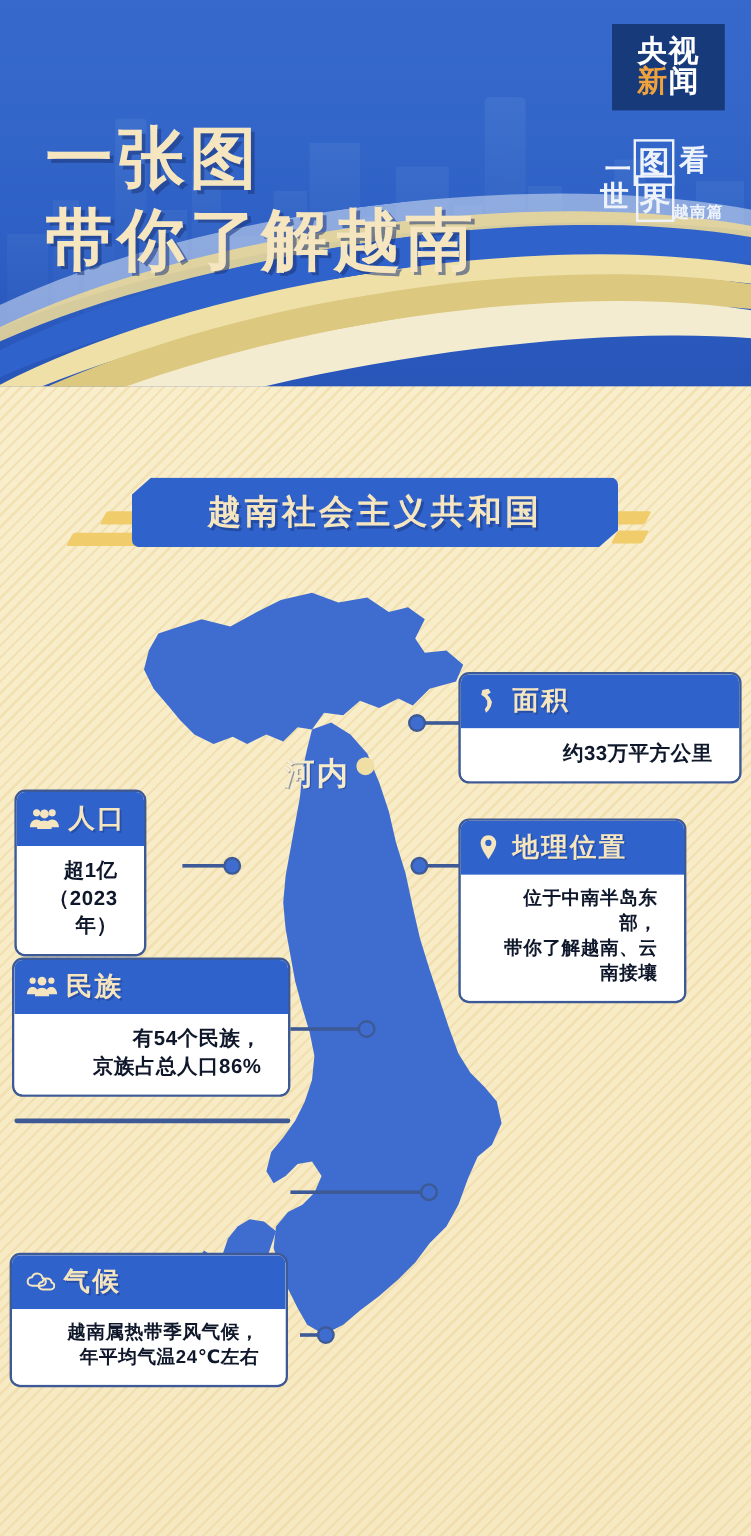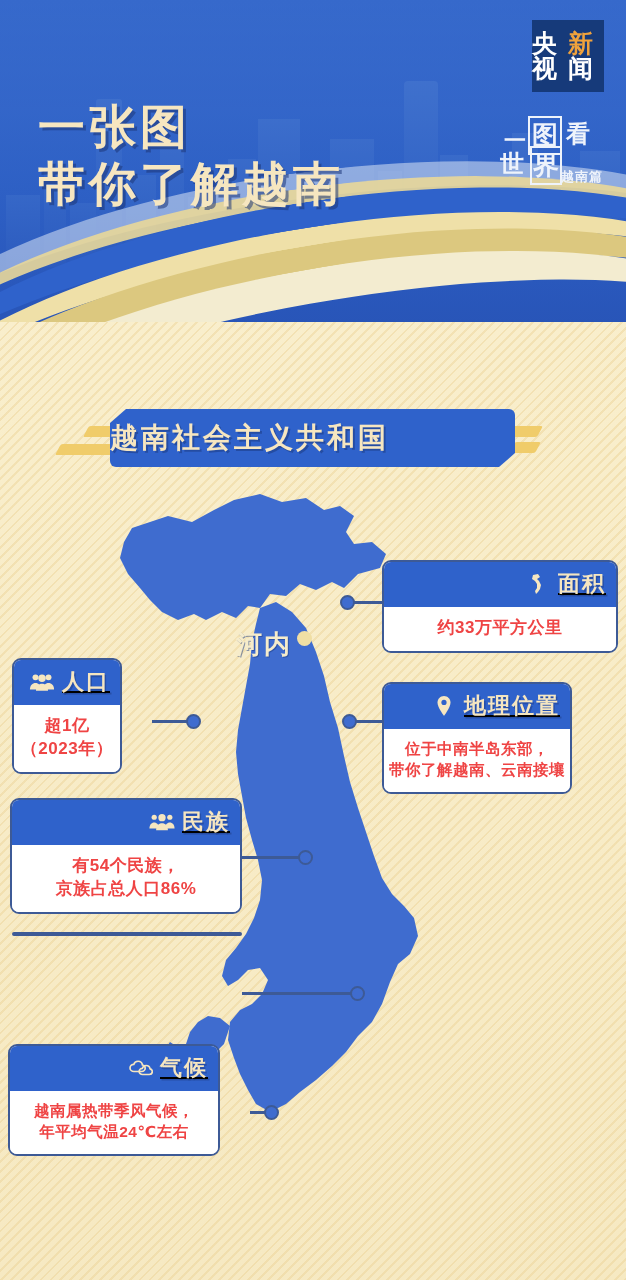--- a/index.html
+++ b/index.html
@@ -49,31 +49,31 @@
   .sw1 { top:170px; height:300px; border-top:26px solid #d9e4f5; transform:rotate(-7deg); opacity:.55; }
   .sw2 { top:186px; height:300px; border-top:16px solid #e9d89a; transform:rotate(-7.5deg); opacity:.9; }
   .sw3 { top:200px; height:300px; border-top:30px solid #2f62cb; transform:rotate(-8.5deg); }
   .sw4 { top:226px; height:300px; border-top:22px solid #efe0a8; transform:rotate(-9deg); }
   .sw5 { top:244px; height:300px; border-top:30px solid #dcc87f; transform:rotate(-9.5deg); }
   .sw6 { top:268px; height:300px; border-top:34px solid #f3ecd0; transform:rotate(-10deg); }
 
   .main-title {
     position:absolute; left:38px; top:98px;
     color:#f6e6c0;
-    font-size:47px; font-weight:bold; letter-spacing:4px; line-height:1.22;
+    font-size:56px; font-weight:bold; letter-spacing:4px; line-height:1.22;
     text-shadow: 3px 3px 0 rgba(30,55,120,.55);
     white-space:pre-line;
   }
 
   
   .cctv-logo {
     position:absolute; right:22px; top:20px;
-    width:72px; height:72px;
+    width:94px; height:72px;
     background:#163a7a;
-    display:flex; flex-direction:row; align-items:center; justify-content:center;
+    display:flex; flex-direction:column; align-items:center; justify-content:center;
     line-height:1;
   }
   .cctv-row { font-size:25px; font-weight:bold; letter-spacing:1px; }
   .cctv-row1 { color:#ffffff; }
   .cctv-c1 { color:#f0a23c; }
   .cctv-c2 { color:#ffffff; }
 
   
   .stamp {
     position:absolute; right:22px; top:112px;
@@ -87,21 +87,21 @@
   .stamp-e { position:absolute; left:32px; top:34px; font-size:26px; font-weight:bold; border:2px solid #eef3fb; padding:0 1px; }
   .stamp-f { position:absolute; left:63px; top:56px; font-size:13px; font-weight:bold; letter-spacing:1px; }
 
   
   .banner-wrap { position:absolute; left:0; top:398px; width:626px; height:68px; }
   .banner-main {
     position:absolute; left:110px; top:0; width:405px; height:58px;
     background:#2f62cb;
     clip-path: polygon(16px 0, 100% 0, 100% 44px, 389px 58px, 0 58px, 0 14px);
     border-radius:6px;
-    display:flex; align-items:center; justify-content:flex-start;margin-top:11px;
+    display:flex; align-items:center; justify-content:center;
   }
   .banner-text {
     color:#f6e6c0; font-size:28px; font-weight:bold; letter-spacing:3px;
     text-shadow:2px 2px 0 rgba(25,50,115,.45);
   }
   .bchip { position:absolute; background:#f0cc6a; height:11px; border-radius:2px; }
   .bchip.l1 { left:86px;  top:28px; width:52px; transform:skewX(-28deg); }
   .bchip.l2 { left:58px;  top:46px; width:92px; transform:skewX(-28deg); }
   .bchip.l3 { left:98px;  top:46px; width:52px; transform:skewX(-28deg); }
   .bchip.r1 { left:500px; top:28px; width:40px; transform:skewX(-28deg); }
@@ -130,46 +130,45 @@
   
   .card {
     position:absolute;
     background:#ffffff;
     border:2px solid #3d5a96;
     border-radius:9px;
     overflow:hidden;
   }
   .card-head {
     background:#2f62cb;
-    display:flex; align-items:center; justify-content:flex-end; gap:7px;
+    display:flex; align-items:center; justify-content:flex-start; gap:7px;
     padding:7px 10px 8px;
-    text-decoration:underline;
   }
   .card-title {
     color:#f6e6c0; font-size:22px; font-weight:bold; letter-spacing:2px;
     text-shadow:1.5px 1.5px 0 rgba(25,50,115,.4);
   }
   .card-body {
     background:#ffffff;
-    padding:10px 0 11px;
-    text-align:center;
-    color:#ef4444;
+    padding:10px 22px 11px;
+    text-align:right;
+    color:#0f172a;
     font-size:17px; font-weight:bold; line-height:1.35;
     white-space:pre-line;
     letter-spacing:.5px;
   }
   .ico { width:26px; height:24px; display:block; flex:0 0 auto; }
 
   
   #card-area      { left:382px; top:560px; width:236px; }
   #card-geo       { left:382px; top:682px; width:190px; }
   #card-pop       { left:12px;  top:658px; width:110px; }
   #card-ethnic    { left:10px;  top:798px; width:232px; }
   #card-language  { left:12px;  top:932px; width:230px; }
-  #card-climate   { left:8px;   top:1044px; width:212px; }
+  #card-climate   { left:8px;   top:1044px; width:232px; }
 
   .card-body.small { font-size:15.5px; }
 </style>
 </head>
 <body>
 
 <div id="page">
 
   <div class="header">
     <div class="sky"></div>

